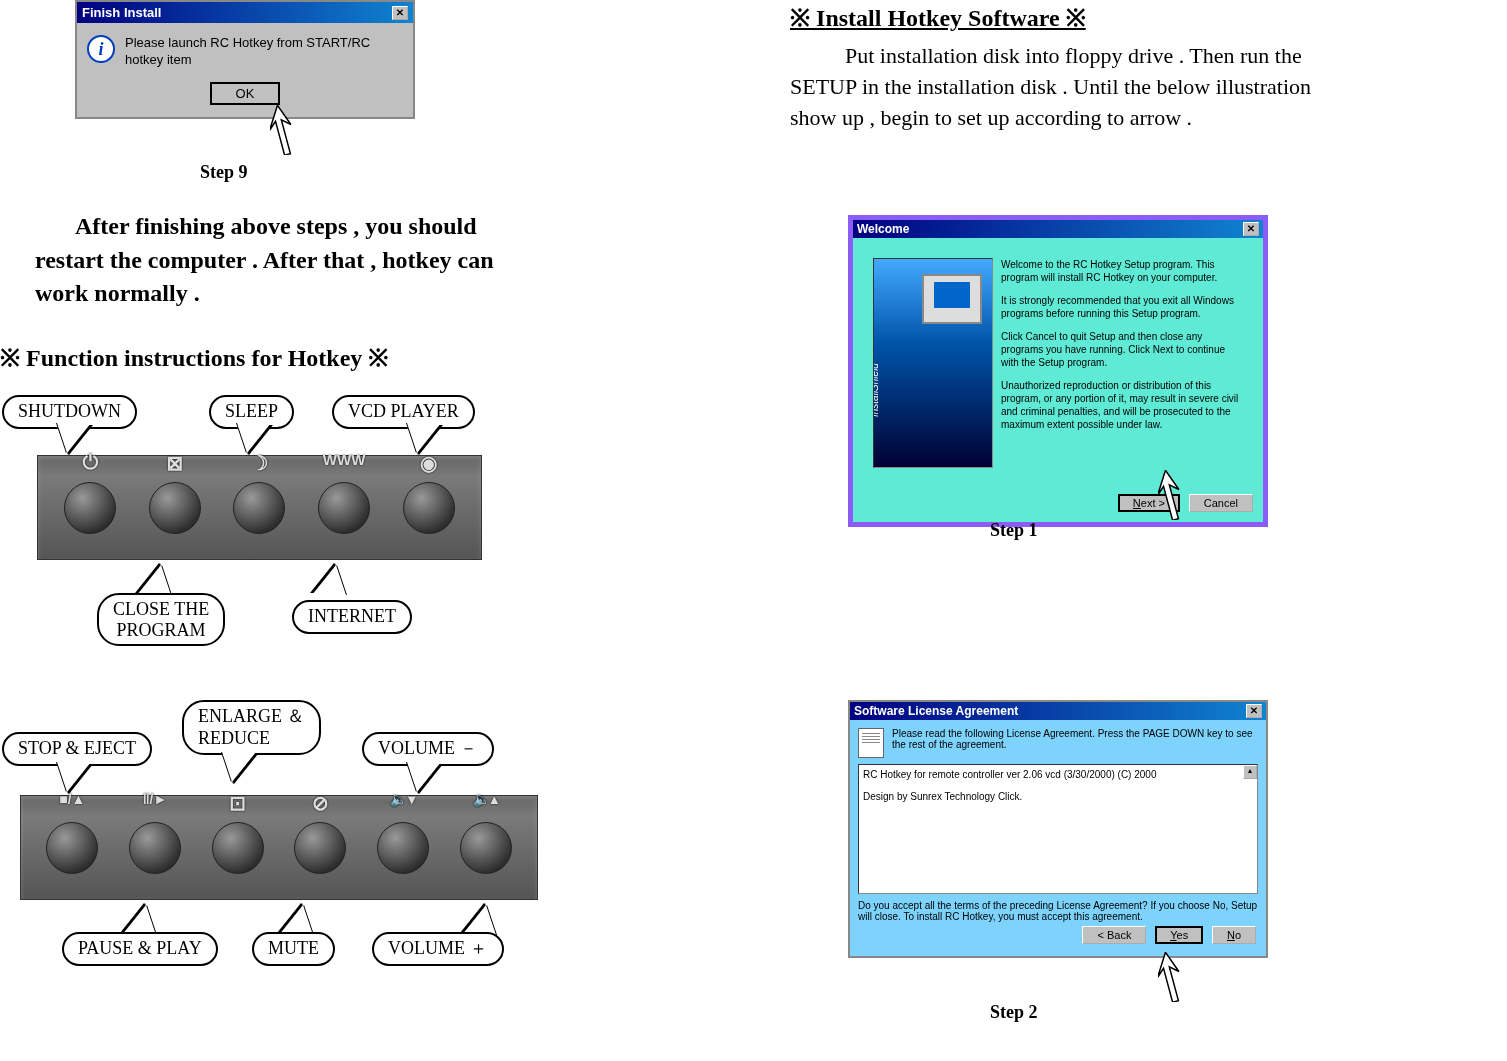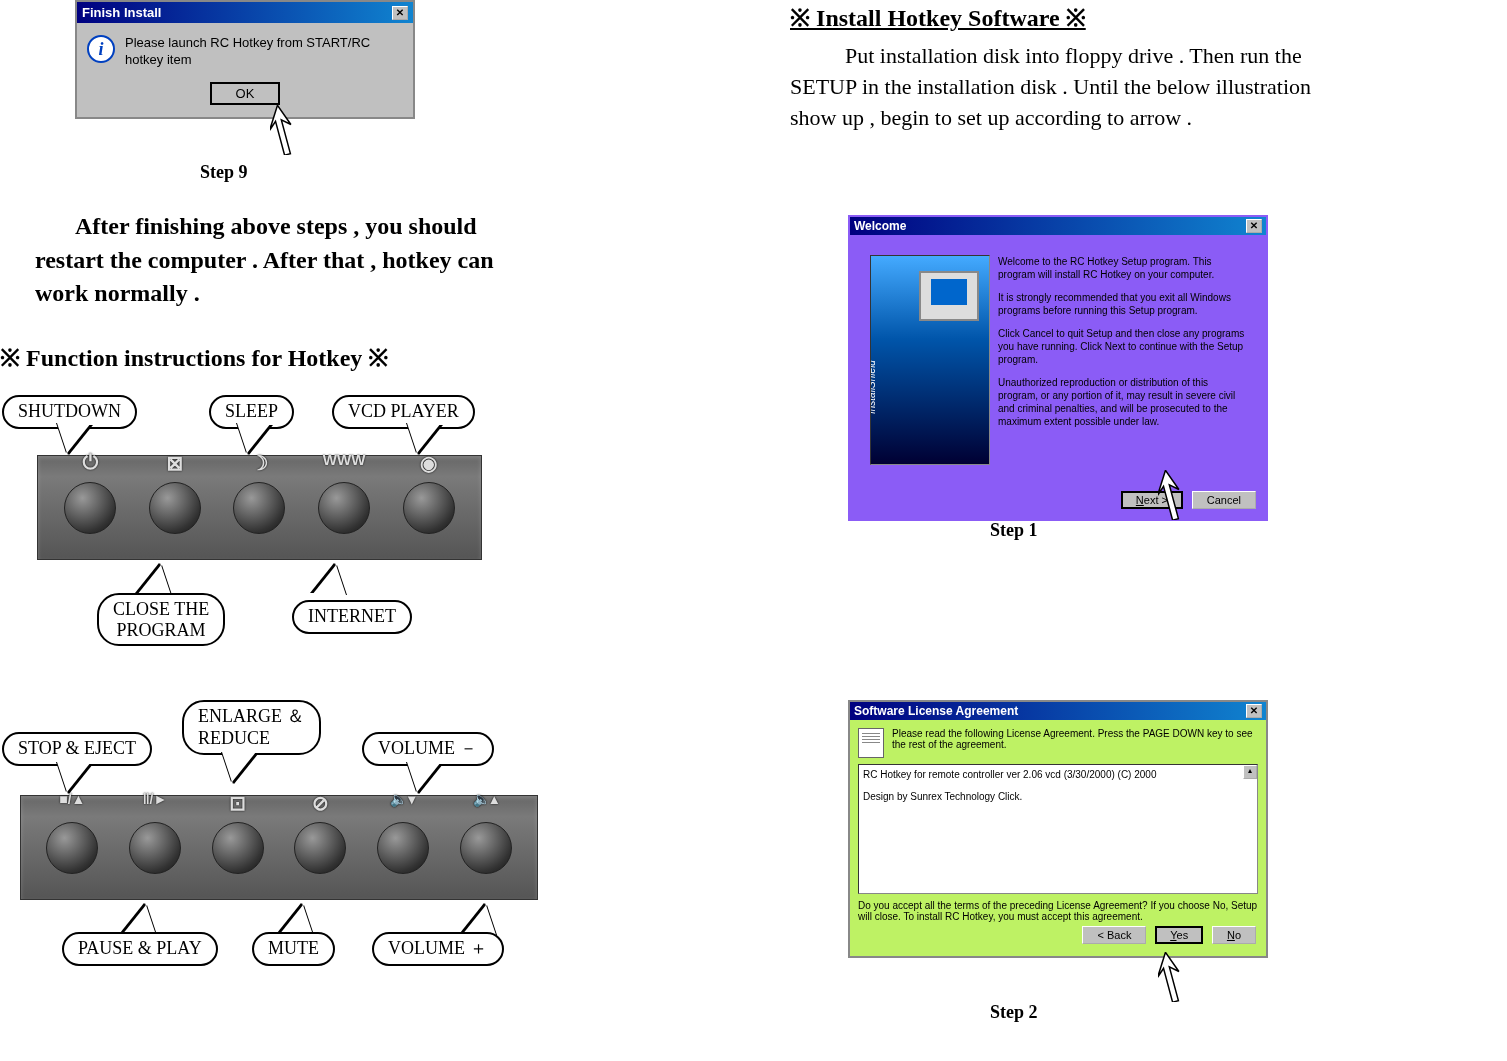--- a/index.html
+++ b/index.html
@@ -198,22 +198,22 @@
       line-height: 1.4;
       text-indent: 55px;
     }
 
     
     .welcome-dialog {
       position: absolute;
       left: 58px;
       top: 215px;
       width: 420px;
-      border: 2px solid #8b5cf6;
-      background: #8b5cf6;
+      border: 5px solid #8b5cf6;
+      background: #5eead4;
       font-family: Arial, sans-serif;
       font-size: 10px;
     }
     .welcome-title {
       background: linear-gradient(to right, #000080, #1084d0);
       color: white;
       padding: 2px 4px;
       font-weight: bold;
       font-size: 12px;
       display: flex;
@@ -264,21 +264,21 @@
     }
     .arrow-welcome { position:absolute; left:368px; top:470px; }
 
     
     .license-dialog {
       position: absolute;
       left: 58px;
       top: 700px;
       width: 420px;
       border: 2px solid #888;
-      background: #bef264;
+      background: #7dd3fc;
       font-family: Arial, sans-serif;
       font-size: 10px;
     }
     .license-body { padding: 8px; }
     .license-top { display:flex; gap:8px; align-items:flex-start; margin-bottom:6px; }
     .doc-icon { width:26px; height:30px; background:white; border:1px solid #666; flex-shrink:0; position:relative; }
     .doc-icon::before{content:''; position:absolute; left:3px; top:4px; right:3px; height:1px; background:#888; box-shadow:0 3px 0 #888,0 6px 0 #888,0 9px 0 #888;}
     .license-textarea {
       width: 100%;
       height: 130px;

